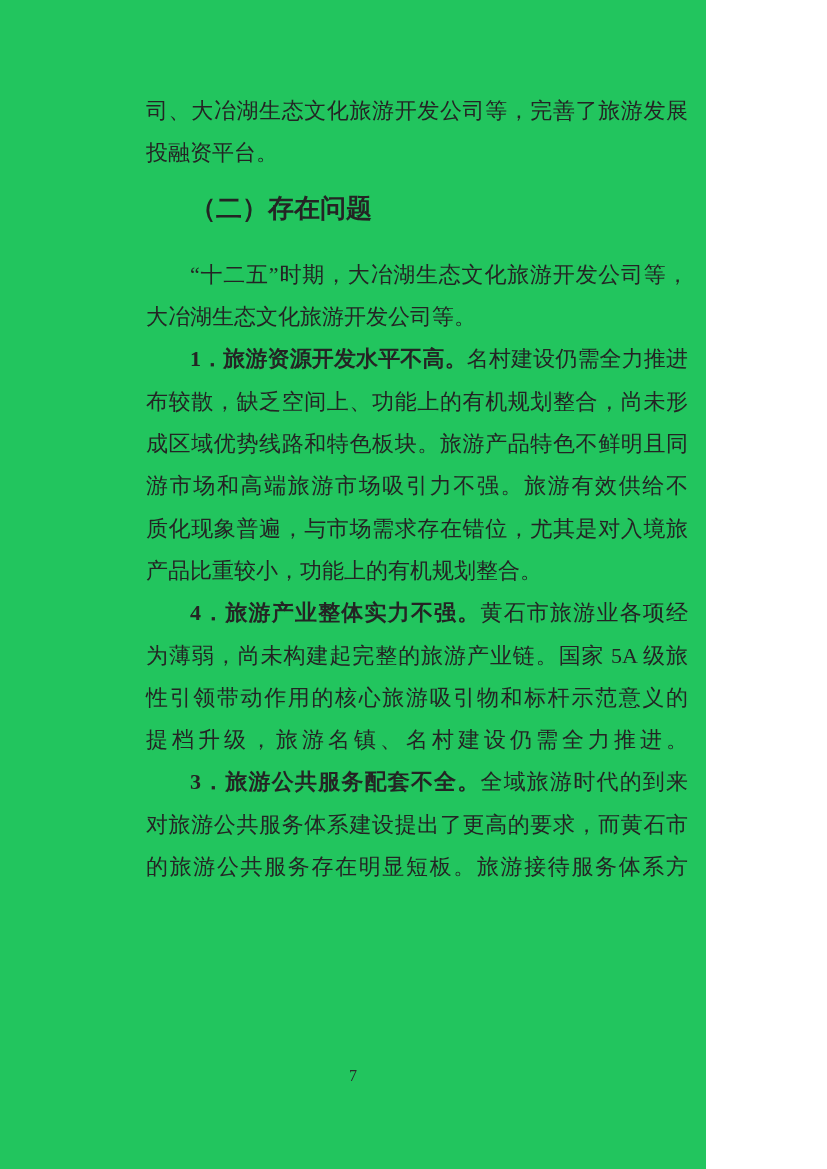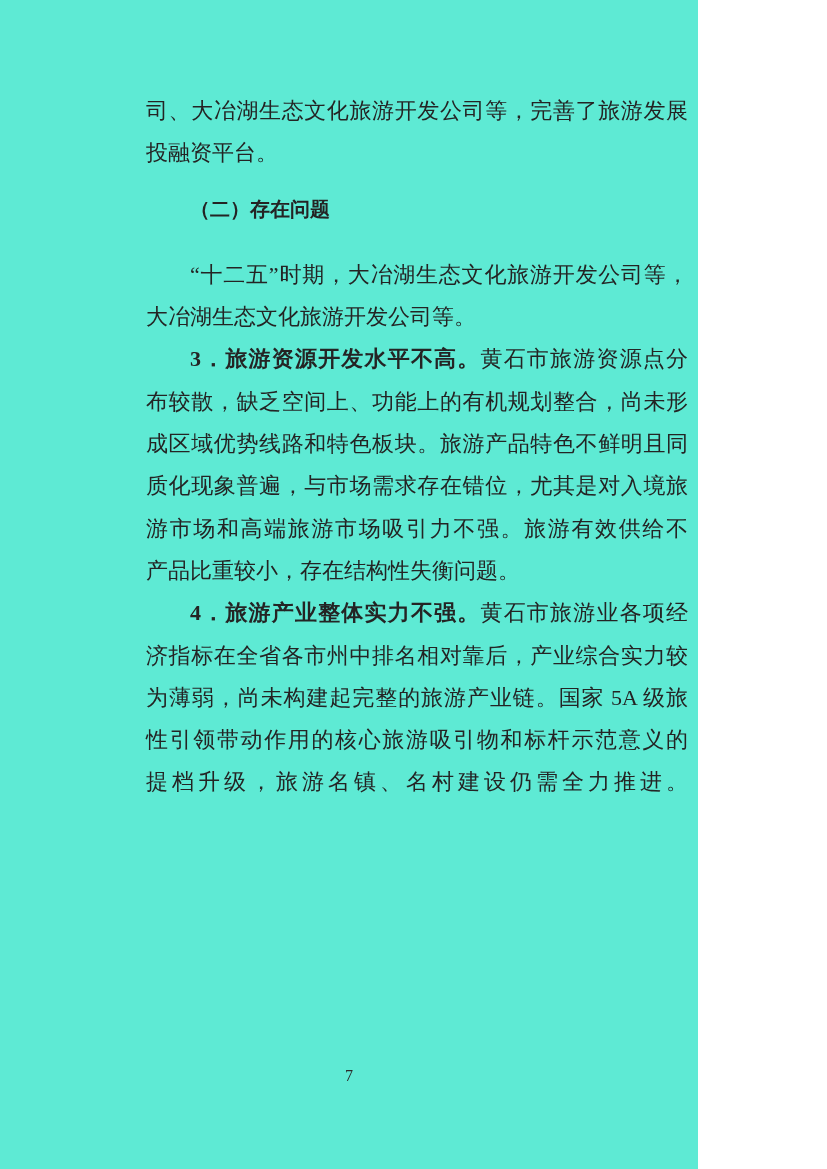--- a/index.html
+++ b/index.html
@@ -4,24 +4,25 @@
   <style>
     html, body {
       margin: 0;
       padding: 0;
       background: #ffffff;
     }
     .page {
       position: relative;
       width: 698px;
       height: 1169px;
-      background: #5eead4;
+      background: #22c55e;
       color: #242424;
       font-family: "Liberation Serif", "DejaVu Serif", serif;
       overflow: hidden;
+      padding-left: 8px;
     }
     .text-column {
       position: absolute;
       left: 146px;
       top: 90px;
       width: 542px;
       font-size: 22px;
       line-height: 42.3px;
     }
     .line {
@@ -35,21 +36,21 @@
       text-indent: 44px;
     }
     .tight {
       letter-spacing: -0.6px;
     }
     .lead {
       font-weight: 700;
     }
     .section-heading {
       font-weight: 700;
-      font-size: 20px;
+      font-size: 26px;
       text-indent: 44px;
       text-align: left;
       text-align-last: left;
       margin: 13px 0 24px 0;
     }
     .page-number {
       position: absolute;
       top: 1066px;
       left: 0;
       width: 100%;
@@ -72,34 +73,38 @@
     </div>
 
     <div class="section-heading">（二）存在问题</div>
 
     <div>
       <div class="line indent tight">“十二五”时期，大冶湖生态文化旅游开发公司等，</div>
       <div class="line flush">大冶湖生态文化旅游开发公司等。</div>
     </div>
 
     <div>
-      <div class="line indent"><span class="lead">3．旅游资源开发水平不高。</span><span>黄石市旅游资源点分</span></div>
+      <div class="line indent"><span class="lead">1．旅游资源开发水平不高。</span><span>名村建设仍需全力推进</span></div>
       <div class="line">布较散，缺乏空间上、功能上的有机规划整合，尚未形</div>
       <div class="line">成区域优势线路和特色板块。旅游产品特色不鲜明且同</div>
+      <div class="line">游市场和高端旅游市场吸引力不强。旅游有效供给不</div>
       <div class="line">质化现象普遍，与市场需求存在错位，尤其是对入境旅</div>
-      <div class="line">游市场和高端旅游市场吸引力不强。旅游有效供给不</div>
-      <div class="line flush">产品比重较小，存在结构性失衡问题。</div>
+      <div class="line flush">产品比重较小，功能上的有机规划整合。</div>
     </div>
 
     <div>
       <div class="line indent"><span class="lead">4．旅游产业整体实力不强。</span><span>黄石市旅游业各项经</span></div>
-      <div class="line">济指标在全省各市州中排名相对靠后，产业综合实力较</div>
       <div class="line">为薄弱，尚未构建起完整的旅游产业链。国家 5A 级旅</div>
       <div class="line">性引领带动作用的核心旅游吸引物和标杆示范意义的</div>
       <div class="line">提档升级，旅游名镇、名村建设仍需全力推进。</div>
     </div>
 
+    <div>
+      <div class="line indent"><span class="lead">3．旅游公共服务配套不全。</span><span>全域旅游时代的到来</span></div>
+      <div class="line">对旅游公共服务体系建设提出了更高的要求，而黄石市</div>
+      <div class="line">的旅游公共服务存在明显短板。旅游接待服务体系方</div>
+    </div>
 
   </div>
 
   <div class="page-number">7</div>
 
 </div>
 
 </body></html>

